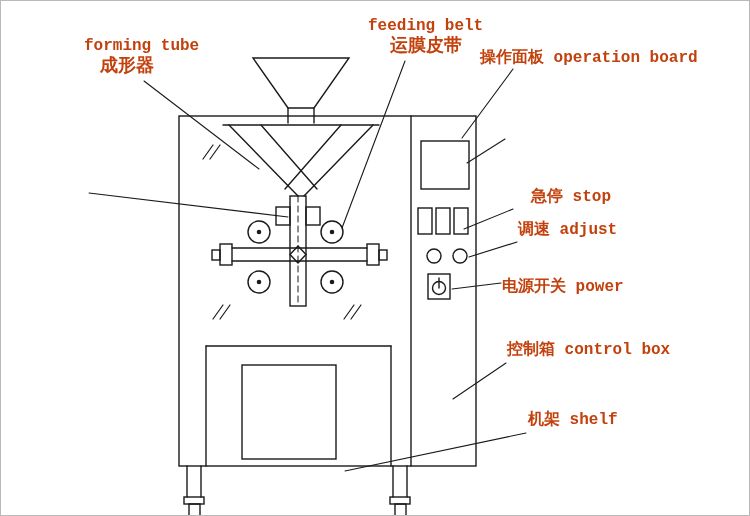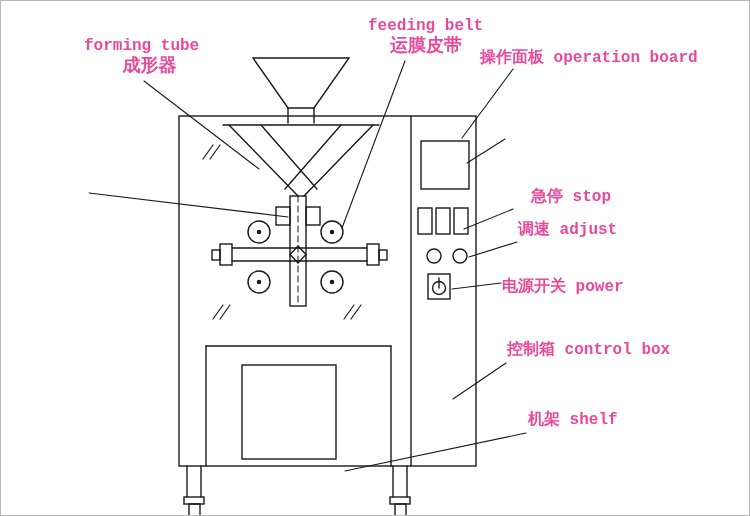--- a/index.html
+++ b/index.html
@@ -4,21 +4,21 @@
 <style>
   html,body { margin:0; padding:0; background:#fff; }
   .stage {
     position:relative; width:750px; height:516px;
     background:#ffffff; overflow:hidden; box-sizing:border-box;
     border:1px solid #b9b9b9;
     font-family:"Liberation Mono","DejaVu Sans Mono",monospace;
   }
   .stage svg { position:absolute; left:0; top:0; }
   .label {
-    position:absolute; font-weight:bold; color:#ec4899;
+    position:absolute; font-weight:bold; color:#c2410c;
     white-space:nowrap; line-height:1.18;
   }
   .label .en { font-size:16px; }
   .label .zh { font-size:18px; }
   .ind16 { padding-left:16px; }
   .ind22 { padding-left:22px; }
   .ind26 { padding-left:26px; }
 </style>
 </head>
 <body>
@@ -128,21 +128,21 @@
       <line x1="504" y1="138" x2="466" y2="162"></line>
       <line x1="88" y1="192" x2="287" y2="216"></line>
       <line x1="512" y1="208" x2="463" y2="228"></line>
       <line x1="516" y1="241" x2="468" y2="256"></line>
       <line x1="500" y1="282" x2="451" y2="288"></line>
       <line x1="505" y1="362" x2="452" y2="398"></line>
       <line x1="525" y1="432" x2="344" y2="470"></line>
     </g>
   </svg>
 
-  <div class="label" style="left:83px; top:36px;text-align:center;">
+  <div class="label" style="left:83px; top:36px;">
     <div class="en">forming tube</div>
     <div class="zh ind16">成形器</div>
   </div>
 
   <div class="label" style="left:367px; top:16px;">
     <div class="en">feeding belt</div>
     <div class="zh ind22">运膜皮带</div>
   </div>
 
   <div class="label" style="left:479px; top:48px;text-align:center;">

